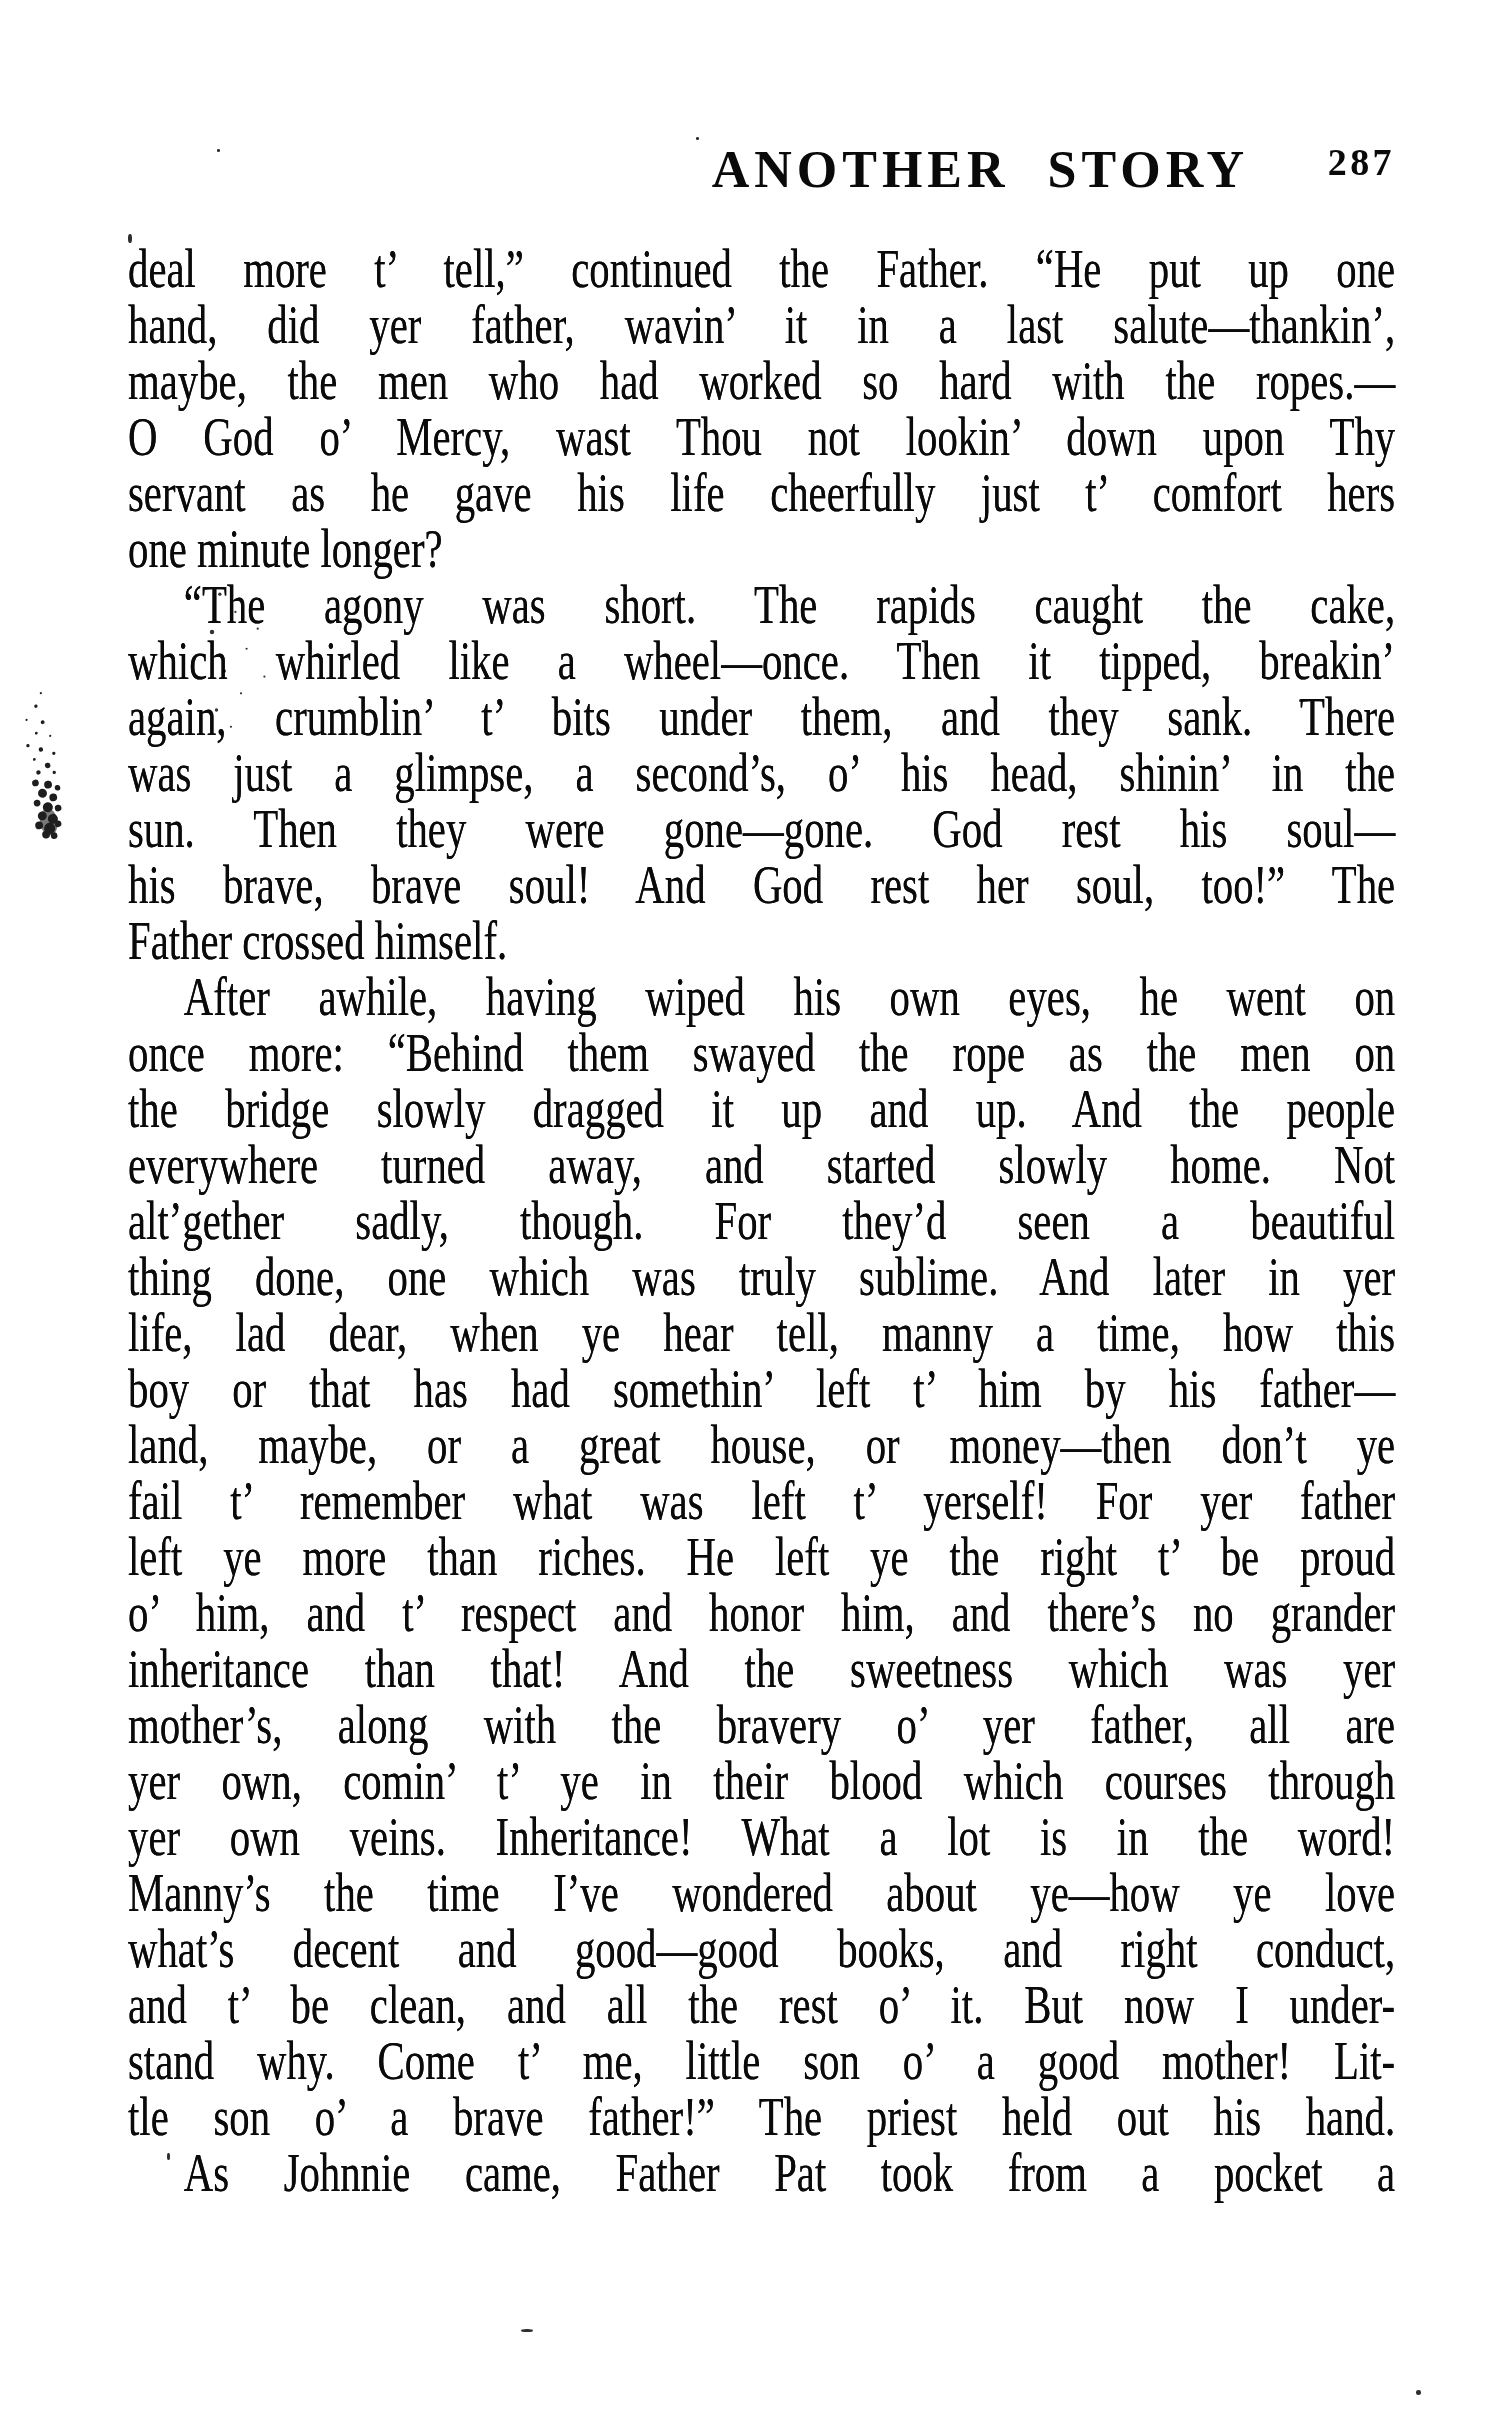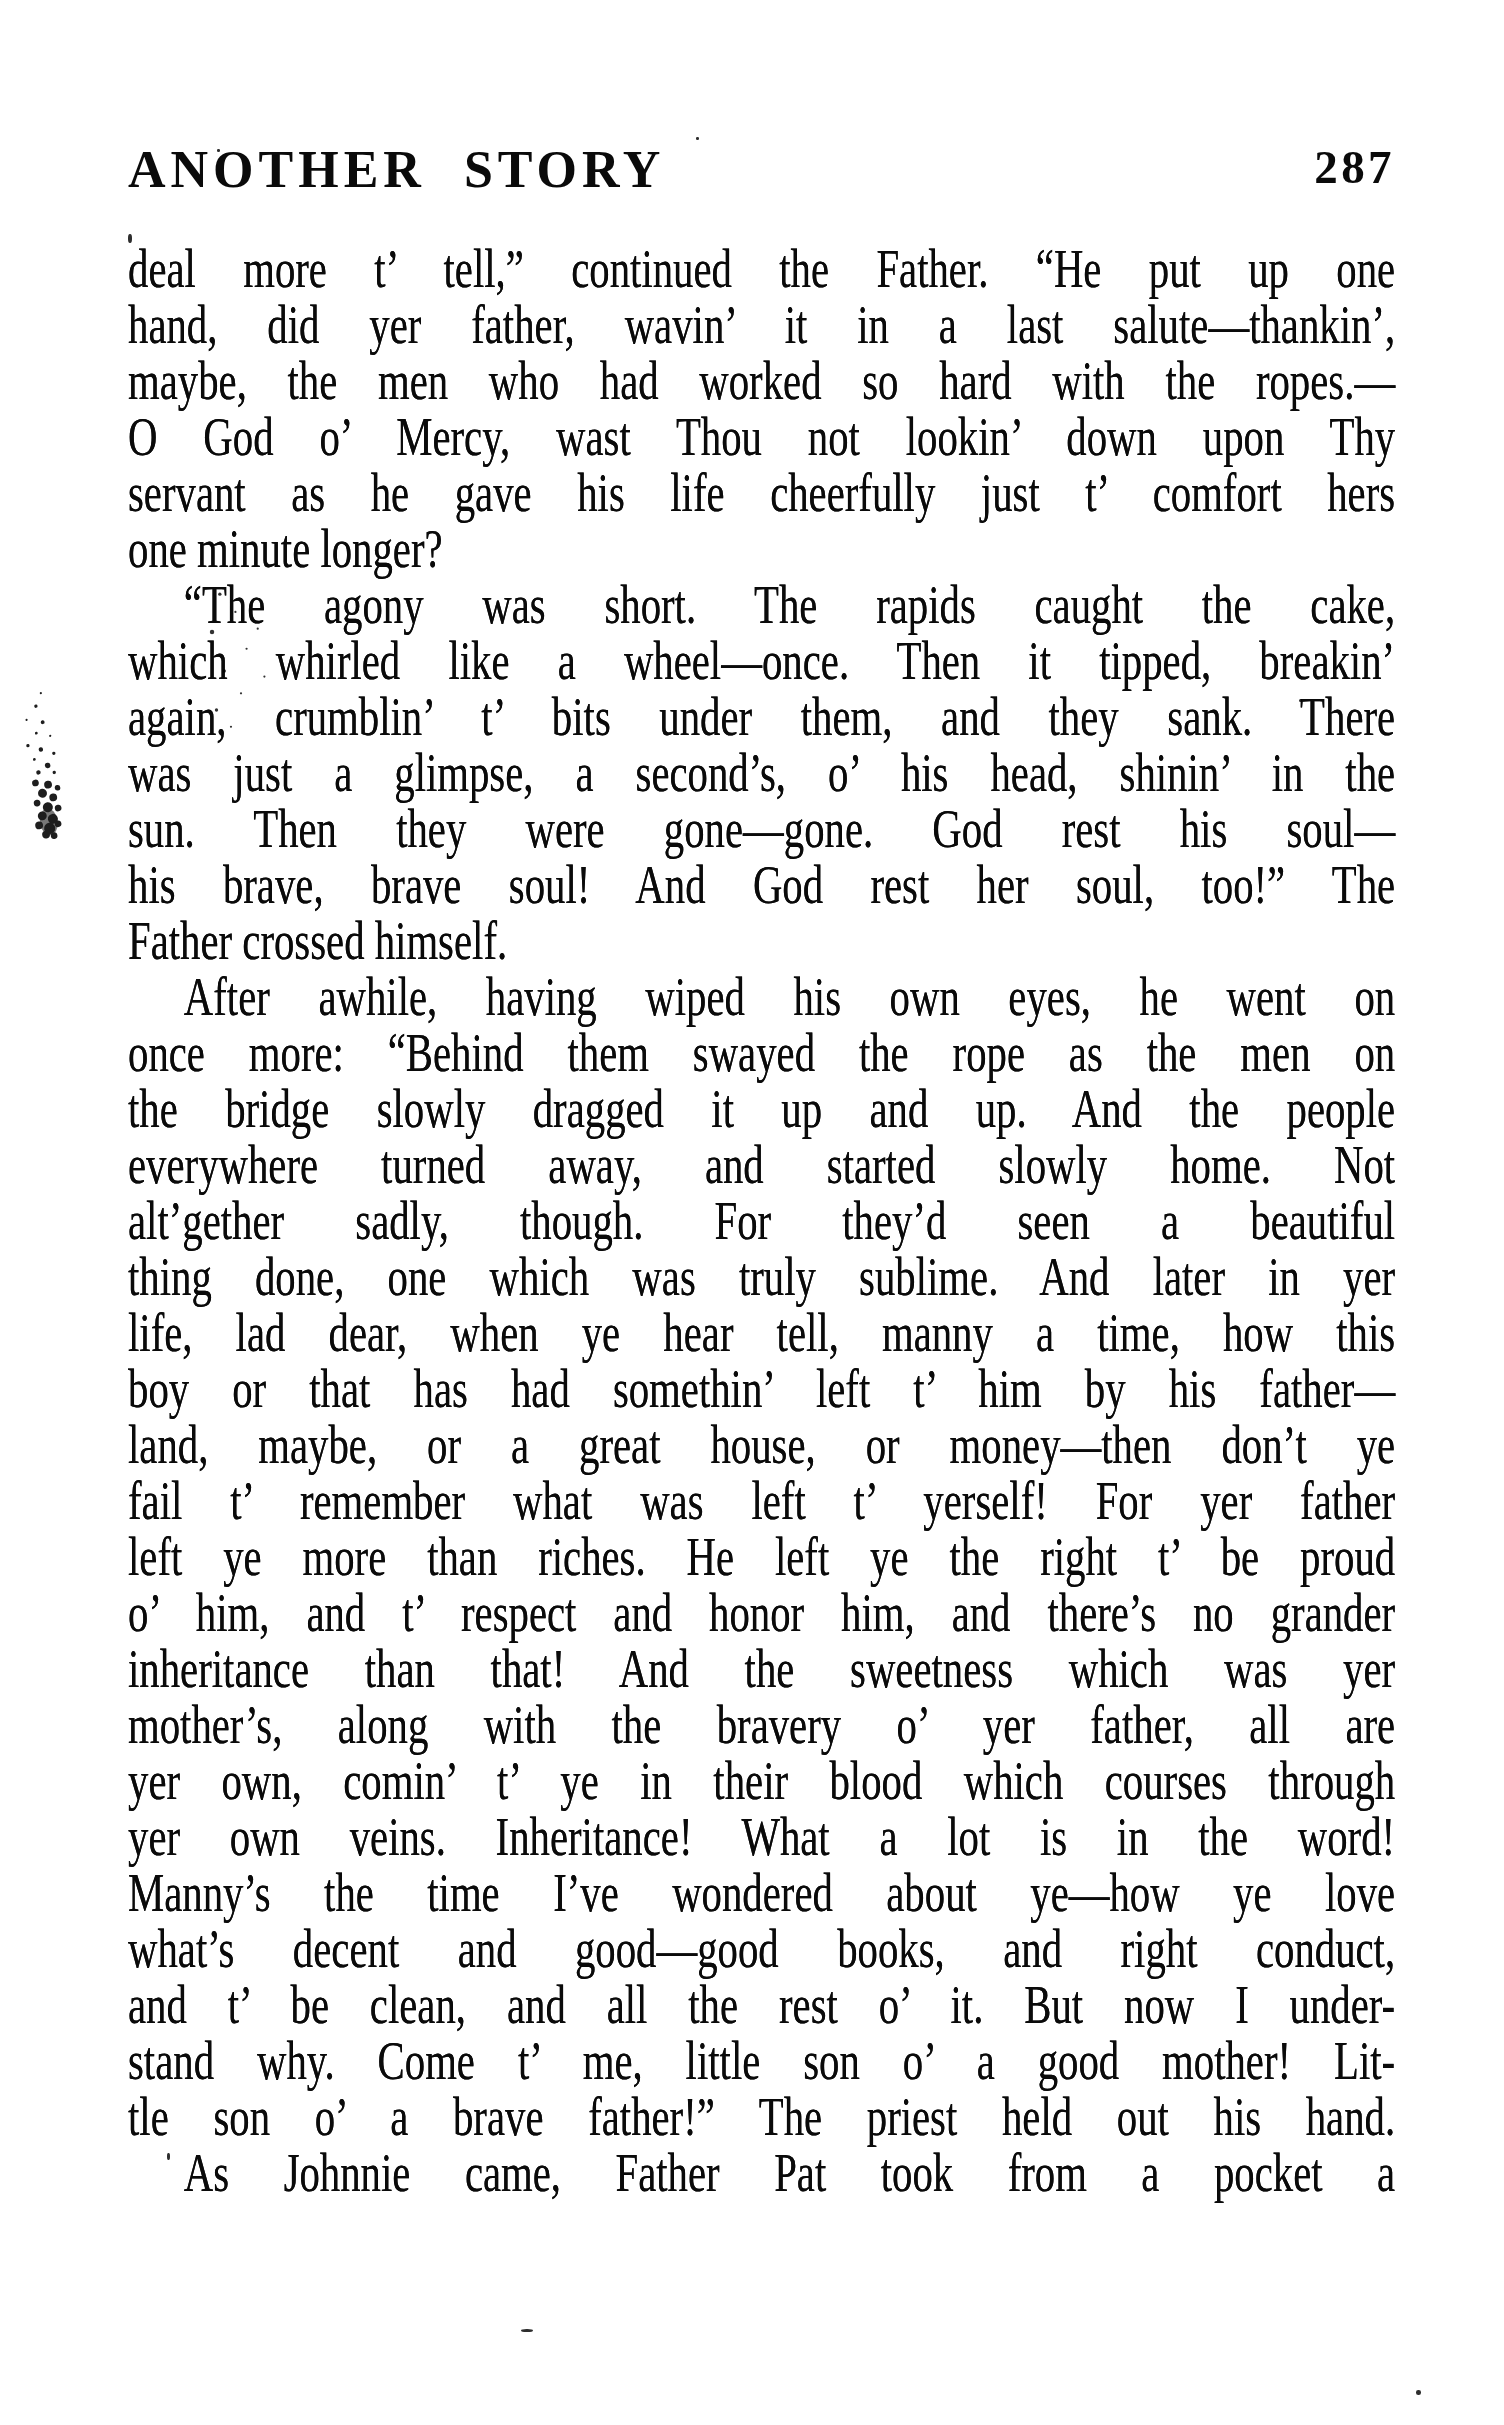--- a/index.html
+++ b/index.html
@@ -8,28 +8,28 @@
     width:1505px;height:2426px;
     background:#ffffff;
     overflow:hidden;
     font-family:"Liberation Serif",serif;
     color:#0a0a0a;
   }
   
   .running-header{position:absolute;left:128px;top:140px;width:1267px;height:62px;}
   .header-title{
     position:absolute;left:0;right:146px;
-    text-align:left;
+    text-align:right;
     font-size:52px;font-weight:bold;
     letter-spacing:5px;word-spacing:20px;
     white-space:nowrap;
   }
   .page-number{
     position:absolute;right:0;top:0;
-    font-size:47px;font-weight:bold;letter-spacing:3.4px;
+    font-size:38px;font-weight:bold;letter-spacing:3.4px;
   }
   
   .text-block{
     position:absolute;left:128px;top:241px;
     width:1679px;
     transform:scaleX(0.7547);
     transform-origin:0 0;
     font-size:54px;
     line-height:56px;
     text-shadow:0 0 0.7px rgba(0,0,0,0.85);

